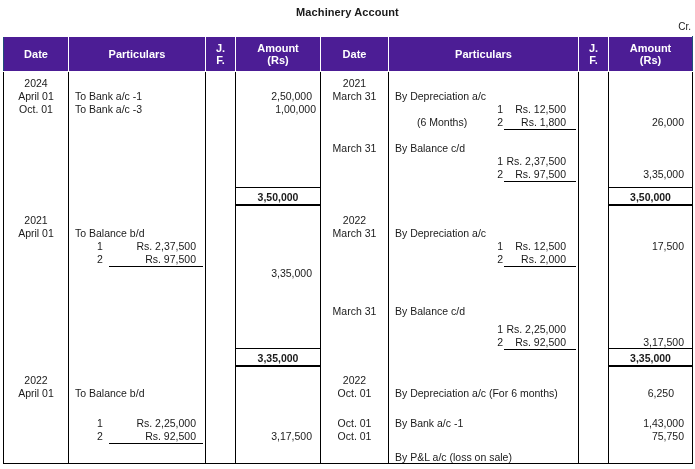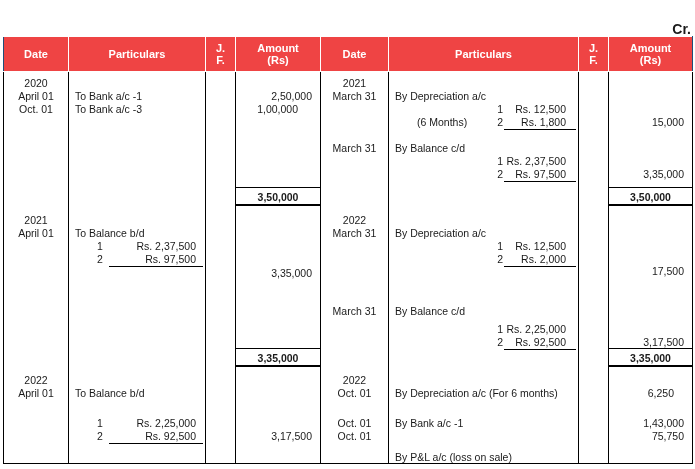--- a/index.html
+++ b/index.html
@@ -11,30 +11,30 @@
     overflow:hidden;
   }
   .page{position:relative;width:695px;height:469px;}
 
   
   .title{
     position:absolute;left:0;top:6px;width:695px;
     text-align:center;font-size:11px;font-weight:bold;letter-spacing:.1px;
   }
   .drlabel{position:absolute;left:5px;top:35px;font-size:16px;font-weight:bold;}
-  .crlabel{position:absolute;right:4px;top:21px;font-size:14px;font-weight:bold;}
+  .crlabel{position:absolute;right:4px;top:21px;font-size:10px;font-weight:normal;}
 
   
   .tbl{
     position:absolute;left:3px;top:36px;width:689px;
     border-collapse:collapse;table-layout:fixed;
   }
   .tbl td,.tbl th{padding:0;vertical-align:top;}
   .hdr th{
-    background:#ef4444;color:#ffffff;
+    background:#4c1d95;color:#ffffff;
     font-size:11px;font-weight:bold;text-align:center;
     line-height:12px;height:34px;
     border:1px solid #ffffff;
     vertical-align:middle;
   }
   .hdr th:first-child{border-left:1px solid #1F4E79;}
   .hdr th:last-child{border-right:1px solid #1F4E79;}
 
   
   .bodyrow td{position:relative;height:391px;border:1px solid #000;border-top:none;}
@@ -50,20 +50,21 @@
   .drule{position:absolute;border-top:1px solid #000;border-bottom:1px solid #000;height:2px;box-sizing:border-box;}
 
   
   .sep{position:absolute;left:0;right:0;border-top:1px solid #000;}
 </style>
 </head>
 <body>
 
 <div class="page">
 
+  <div class="title">Machinery Account</div>
   <div class="drlabel">Dr.</div>
   <div class="crlabel">Cr.</div>
 
   <table class="tbl">
     <colgroup>
       <col style="width:65px">
         <col style="width:137px">
         <col style="width:30px">
         <col style="width:85px">
       <col style="width:68px">
@@ -93,21 +94,21 @@
       <th>
         <span>Amount</span><br>
         <span>(Rs)</span>
       </th>
     </tr>
 
     <tr class="bodyrow">
 
       <td>
         <div class="lay">
-          <div class="ln ctr" style="top:5px">2020</div>
+          <div class="ln ctr" style="top:5px">2024</div>
           <div class="ln ctr" style="top:18px">April 01</div>
           <div class="ln ctr" style="top:31px">Oct. 01</div>
 
           <div class="ln ctr" style="top:142px">2021</div>
           <div class="ln ctr" style="top:155px">April 01</div>
 
           <div class="ln ctr" style="top:302px">2022</div>
           <div class="ln ctr" style="top:315px">April 01</div>
         </div>
       </td>
@@ -133,21 +134,21 @@
         </div>
       </td>
 
       <td>
             <div class="lay"></div>
           </td>
 
       <td>
         <div class="lay">
           <div class="ln rt" style="right:8px;top:18px">2,50,000</div>
-          <div class="ln rt" style="right:22px;top:31px">1,00,000</div>
+          <div class="ln rt" style="right:4px;top:31px">1,00,000</div>
 
           <div class="sep" style="top:115px"></div>
           <div class="ln ctr bold" style="top:119px">3,50,000</div>
           <div class="drule" style="left:0;right:0;top:132px"></div>
 
           <div class="ln rt" style="right:8px;top:195px">3,35,000</div>
 
           <div class="sep" style="top:276px"></div>
           <div class="ln ctr bold" style="top:280px">3,35,000</div>
           <div class="drule" style="left:0;right:0;top:293px"></div>
@@ -210,28 +211,28 @@
           <div class="ln" style="left:6px;top:379px">By P&amp;L a/c (loss on sale)</div>
         </div>
       </td>
 
       <td>
             <div class="lay"></div>
           </td>
 
       <td>
         <div class="lay">
-          <div class="ln rt" style="right:8px;top:44px">15,000</div>
+          <div class="ln rt" style="right:8px;top:44px">26,000</div>
           <div class="ln rt" style="right:8px;top:96px">3,35,000</div>
 
           <div class="sep" style="top:115px"></div>
           <div class="ln ctr bold" style="top:119px">3,50,000</div>
           <div class="drule" style="left:0;right:0;top:132px"></div>
 
-          <div class="ln rt" style="right:8px;top:193px">17,500</div>
+          <div class="ln rt" style="right:8px;top:168px">17,500</div>
           <div class="ln rt" style="right:8px;top:264px">3,17,500</div>
 
           <div class="sep" style="top:276px"></div>
           <div class="ln ctr bold" style="top:280px">3,35,000</div>
           <div class="drule" style="left:0;right:0;top:293px"></div>
 
           <div class="ln rt" style="right:18px;top:315px">6,250</div>
           <div class="ln rt" style="right:8px;top:345px">1,43,000</div>
           <div class="ln rt" style="right:8px;top:358px">75,750</div>
         </div>

